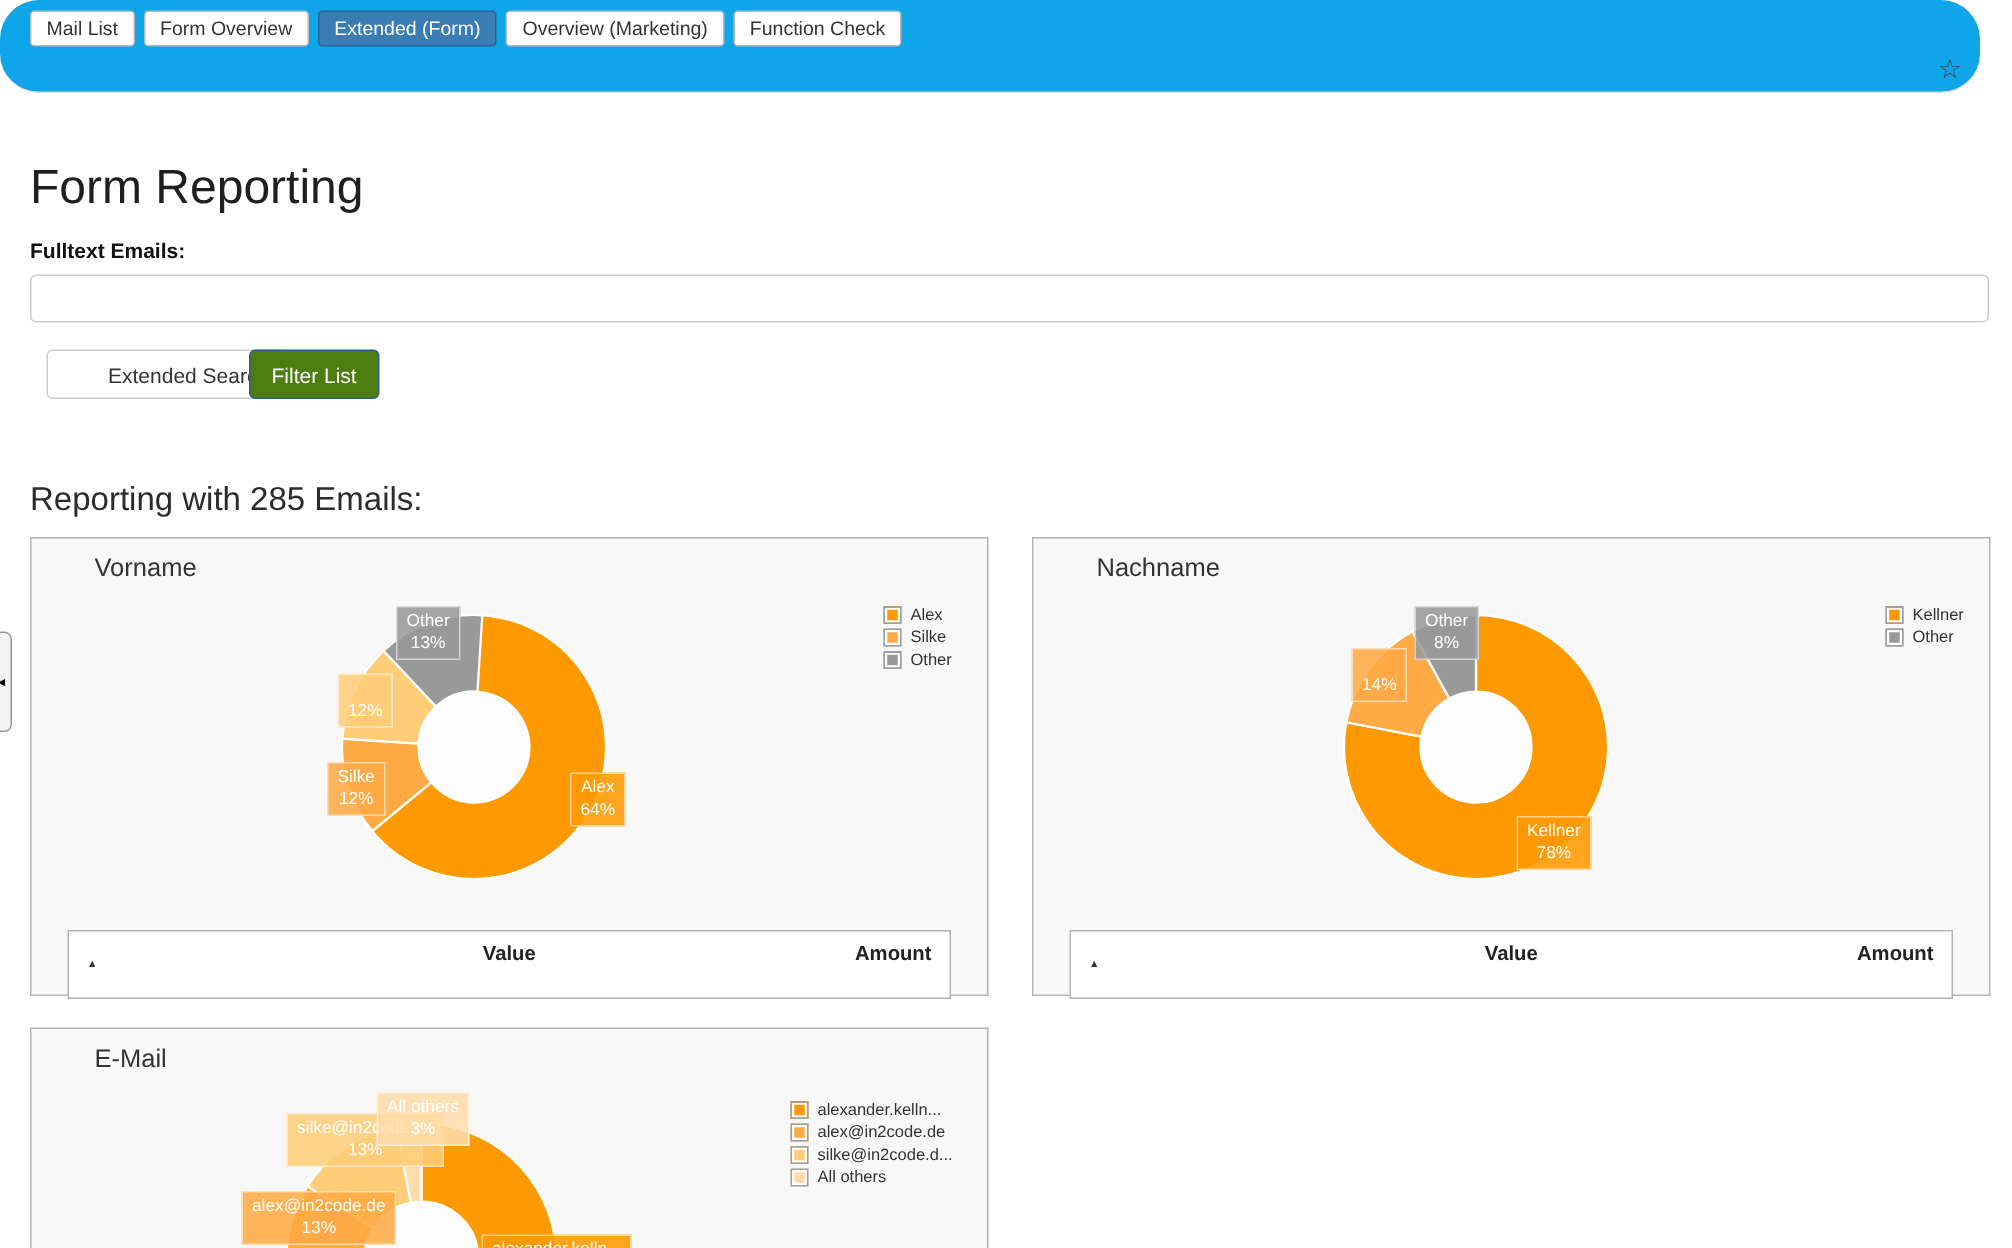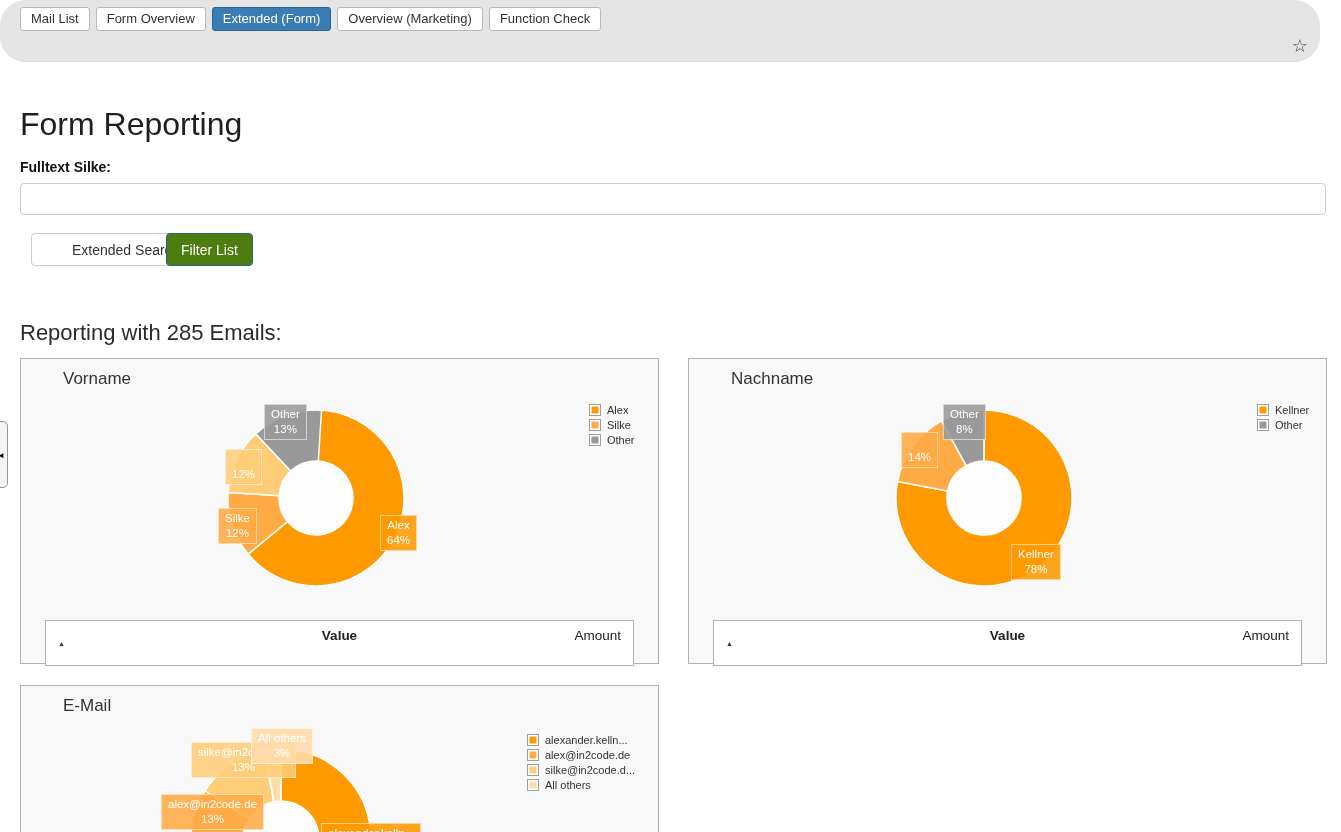--- a/index.html
+++ b/index.html
@@ -4,21 +4,21 @@
 <title>Form Reporting</title>
 <style>
   * { box-sizing: border-box; }
   html,body { margin:0; padding:0; }
   body {
     width:1341px; height:832px; position:relative; overflow:hidden;
     background:#ffffff; font-family:"Liberation Sans", sans-serif; color:#333;
   }
   
   .topbar { position:absolute; left:0; top:0; width:1320px; height:62px;
-            background:#e5e5e5; border-bottom:1px solid #d9d9d9;border-radius:26px; }
+            background:#0ea5e9; border-bottom:1px solid #d9d9d9;border-radius:26px; }
   .tabs { position:absolute; left:20px; top:7px; display:flex; gap:6px; }
   .tab { padding:3px 10px; font-size:13px; font-family:inherit; color:#333;
          background:#fff; border:1px solid #b9b9b9; border-radius:3px; cursor:pointer; line-height:16px; }
   .tab.active { background:#3a7cb4; border-color:#2e6294; color:#fff; }
   .path { position:absolute; right:15px; top:10px; font-size:13.5px; color:#333; }
   .star { position:absolute; right:12px; top:36px; font-size:18px; color:#444; cursor:pointer; line-height:20px; }
   
   .h1 { position:absolute; left:20px; top:106px; font-size:32px; font-weight:400; color:#1f1f1f; margin:0; }
   .search-label { position:absolute; left:20px; top:159px; font-size:14px; font-weight:bold; color:#111; }
   .search-input { position:absolute; left:20px; top:183px; width:1306px; height:32px;
@@ -44,21 +44,21 @@
   .legend { position:absolute; display:flex; flex-direction:column; gap:3px; }
   .legend-row { display:flex; align-items:center; gap:6px; font-size:11px; color:#333; }
   .swatch { width:12px; height:12px; border:1px solid #9f9f9f; box-shadow:inset 0 0 0 1.5px #ffffff; flex:0 0 auto; }
   
   .theader { position:absolute; left:24px; width:589px; top:261px; height:46px;
              background:#ffffff; border:1px solid #b3b3b3; cursor:pointer; }
   .sort-caret { position:absolute; left:12px; top:50%; transform:translateY(-50%);
                 font-size:7px; color:#333; }
   .th-value  { position:absolute; left:0; right:0; top:7px; text-align:center;
                font-weight:bold; font-size:13.5px; color:#222; }
-  .th-amount { position:absolute; right:12px; top:7px; font-weight:normal; font-size:13.5px; color:#222; }
+  .th-amount { position:absolute; right:12px; top:7px; font-weight:bold; font-size:13.5px; color:#222; }
   
   .collapse-handle { position:absolute; left:-9px; top:421px; width:17px; height:67px;
                      background:#f5f5f5; border:1px solid #979797; border-radius:5px; cursor:pointer; }
   .collapse-handle span { position:absolute; right:2px; top:50%; transform:translateY(-50%);
                           font-size:8px; color:#000; }
 </style>
 </head>
 <body>
 
 <div class="topbar">
@@ -66,21 +66,21 @@
     <button class="tab">Mail List</button>
     <button class="tab">Form Overview</button>
     <button class="tab active">Extended (Form)</button>
     <button class="tab">Overview (Marketing)</button>
     <button class="tab">Function Check</button>
   </div>
   <div class="star">☆</div>
 </div>
 
 <h1 class="h1">Form Reporting</h1>
-<label class="search-label" for="fulltext">Fulltext Silke:</label>
+<label class="search-label" for="fulltext">Fulltext Emails:</label>
 <input id="fulltext" class="search-input" type="text" value="" style="">
 <button class="btn btn-default">Extended Search</button>
 <button class="btn btn-primary">Filter List</button>
 
 <h2 class="h2">Reporting with 285 Emails:</h2>
 
 <section class="panel" id="panel-vorname">
   <div class="chart-region">
       <svg width="637" height="304" viewBox="0 0 637 304" class="donut-svg">
         <circle cx="295" cy="139" r="37" fill="#fdfdfd"></circle>

